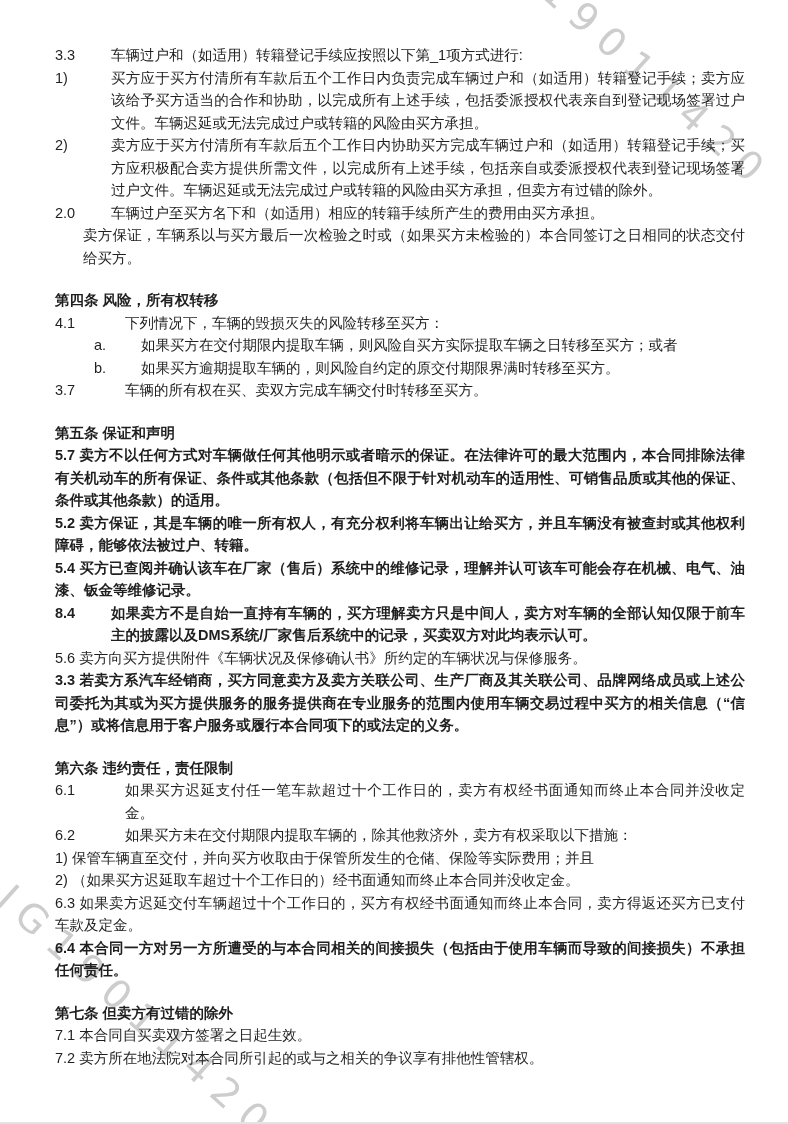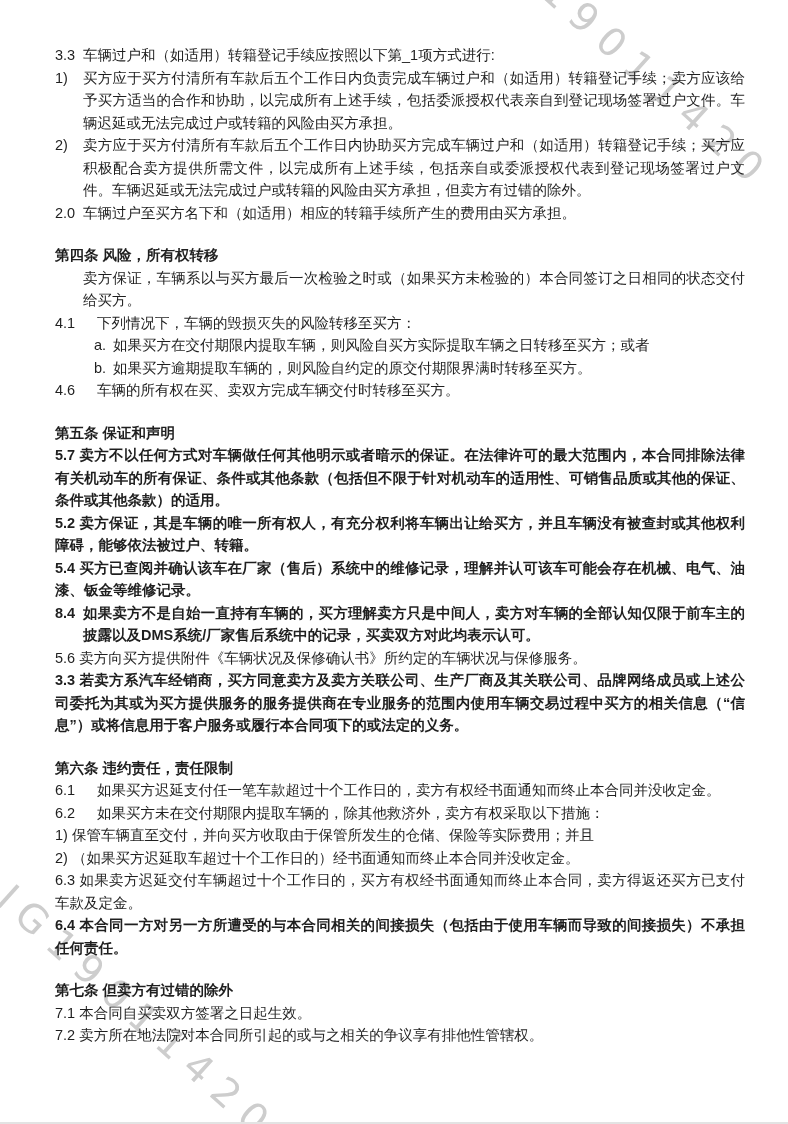--- a/index.html
+++ b/index.html
@@ -36,21 +36,21 @@
   .blk{text-align:justify;}
   .heading{font-weight:700;text-align:left;}
   .gap{margin-top:20px;}
   .bold{font-weight:700;}
   .hang28{display:flex;}
   .hang28 > .lbl{flex:0 0 28px;}
   .hang42{display:flex;}
   .hang42 > .lbl{flex:0 0 42px;}
   .sub{display:flex;margin-left:39px;}
   .sub > .lbl{flex:0 0 19px;}
-  .txt{flex:1 1 auto;text-align:justify;}
+  .txt{flex:1 1 auto;text-align:justify;margin-left:28px;}
   .cont28{margin-left:28px;}
   .bottom-edge{
     position:absolute;
     left:0;bottom:0;
     width:788px;height:2px;
     background:#e3e3e3;
     z-index:2;
   }
 </style>
 </head>
@@ -71,36 +71,36 @@
         <span class="txt">买方应于买方付清所有车款后五个工作日内负责完成车辆过户和（如适用）转籍登记手续；卖方应该给予买方适当的合作和协助，以完成所有上述手续，包括委派授权代表亲自到登记现场签署过户文件。车辆迟延或无法完成过户或转籍的风险由买方承担。</span>
       </div>
       <div class="blk hang28">
         <span class="lbl">2)</span>
         <span class="txt">卖方应于买方付清所有车款后五个工作日内协助买方完成车辆过户和（如适用）转籍登记手续；买方应积极配合卖方提供所需文件，以完成所有上述手续，包括亲自或委派授权代表到登记现场签署过户文件。车辆迟延或无法完成过户或转籍的风险由买方承担，但卖方有过错的除外。</span>
       </div>
       <div class="blk hang28">
         <span class="lbl">2.0</span>
         <span class="txt">车辆过户至买方名下和（如适用）相应的转籍手续所产生的费用由买方承担。</span>
       </div>
+      <div class="blk cont28">卖方保证，车辆系以与买方最后一次检验之时或（如果买方未检验的）本合同签订之日相同的状态交付给买方。</div>
       <div class="blk heading bold gap">第四条 风险，所有权转移</div>
-      <div class="blk cont28">卖方保证，车辆系以与买方最后一次检验之时或（如果买方未检验的）本合同签订之日相同的状态交付给买方。</div>
       <div class="blk hang42">
         <span class="lbl">4.1</span>
         <span class="txt">下列情况下，车辆的毁损灭失的风险转移至买方：</span>
       </div>
       <div class="blk sub">
         <span class="lbl">a.</span>
         <span class="txt">如果买方在交付期限内提取车辆，则风险自买方实际提取车辆之日转移至买方；或者</span>
       </div>
       <div class="blk sub">
         <span class="lbl">b.</span>
         <span class="txt">如果买方逾期提取车辆的，则风险自约定的原交付期限界满时转移至买方。</span>
       </div>
       <div class="blk hang42">
-        <span class="lbl">4.6</span>
+        <span class="lbl">3.7</span>
         <span class="txt">车辆的所有权在买、卖双方完成车辆交付时转移至买方。</span>
       </div>
       <div class="blk heading bold gap">第五条 保证和声明</div>
       <div class="blk flush bold"><span class="lbl-in">5.7</span>&nbsp;卖方不以任何方式对车辆做任何其他明示或者暗示的保证。在法律许可的最大范围内，本合同排除法律有关机动车的所有保证、条件或其他条款（包括但不限于针对机动车的适用性、可销售品质或其他的保证、条件或其他条款）的适用。</div>
       <div class="blk flush bold"><span class="lbl-in">5.2</span>&nbsp;卖方保证，其是车辆的唯一所有权人，有充分权利将车辆出让给买方，并且车辆没有被查封或其他权利障碍，能够依法被过户、转籍。</div>
       <div class="blk flush bold"><span class="lbl-in">5.4</span>&nbsp;买方已查阅并确认该车在厂家（售后）系统中的维修记录，理解并认可该车可能会存在机械、电气、油漆、钣金等维修记录。</div>
       <div class="blk hang28 bold">
         <span class="lbl">8.4</span>
         <span class="txt">如果卖方不是自始一直持有车辆的，买方理解卖方只是中间人，卖方对车辆的全部认知仅限于前车主的披露以及DMS系统/厂家售后系统中的记录，买卖双方对此均表示认可。</span>
       </div>

